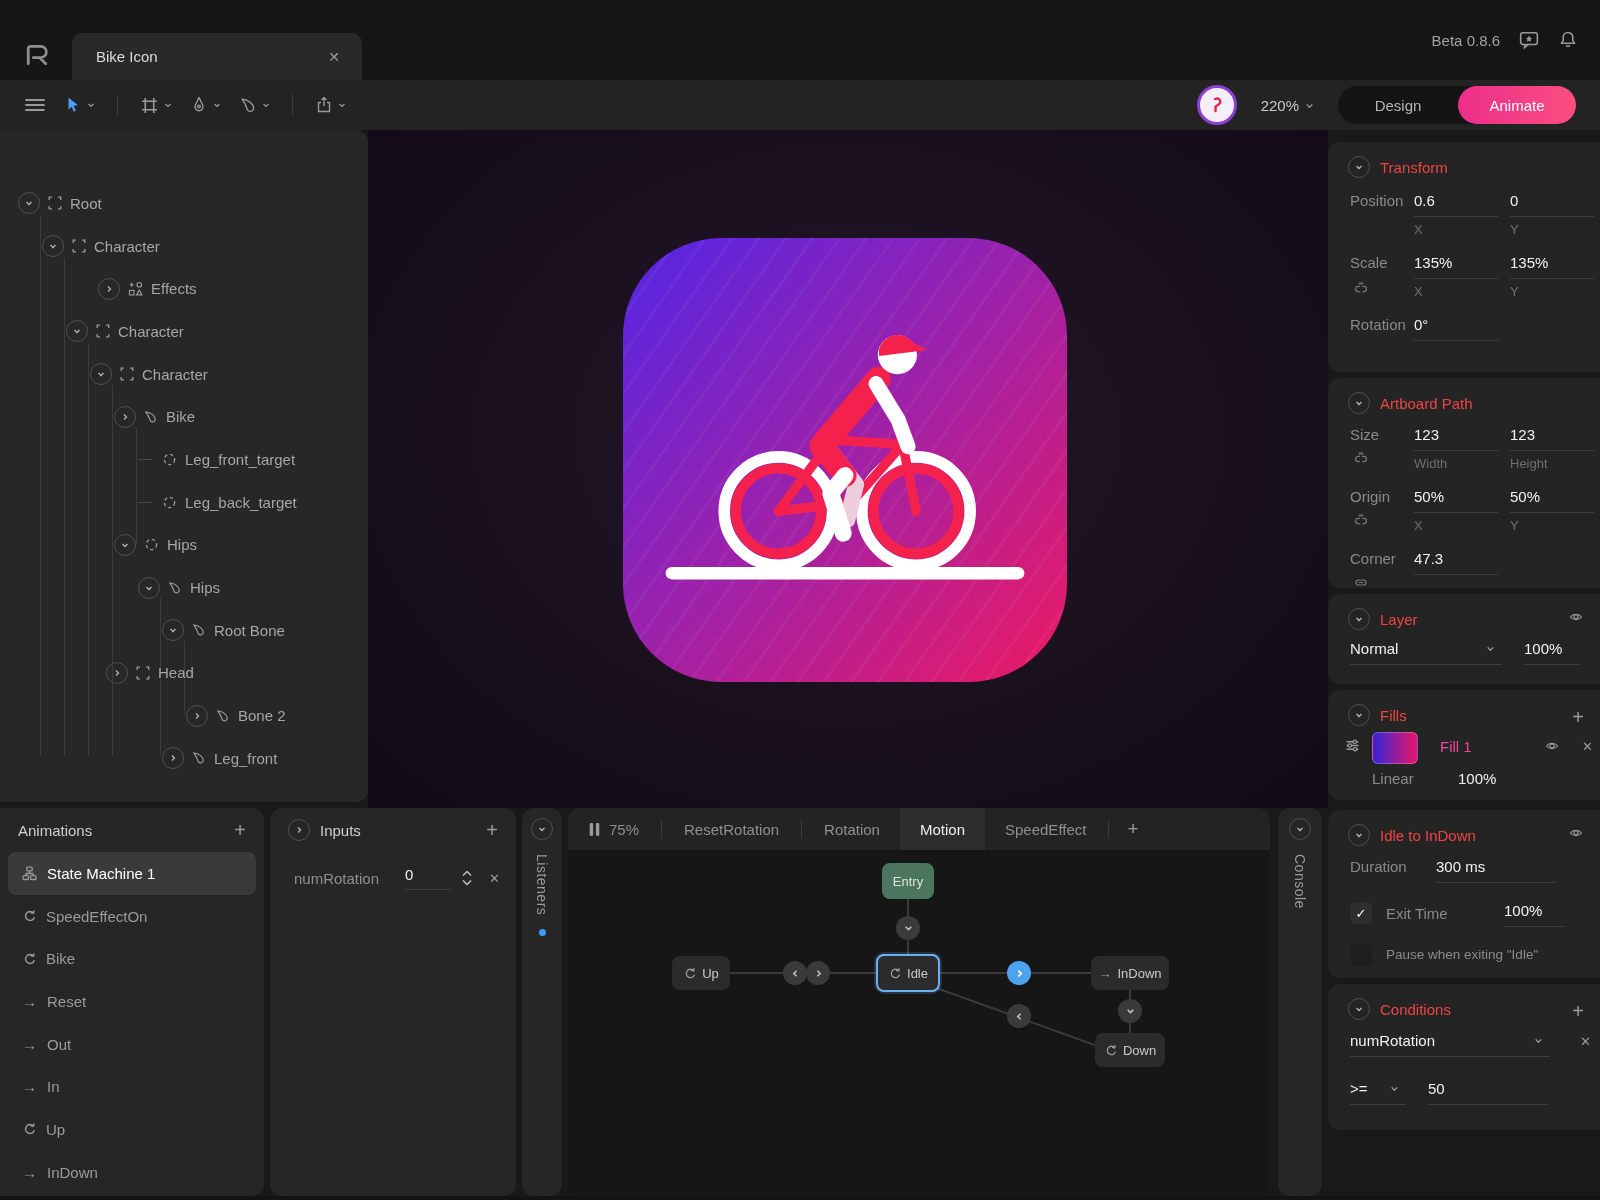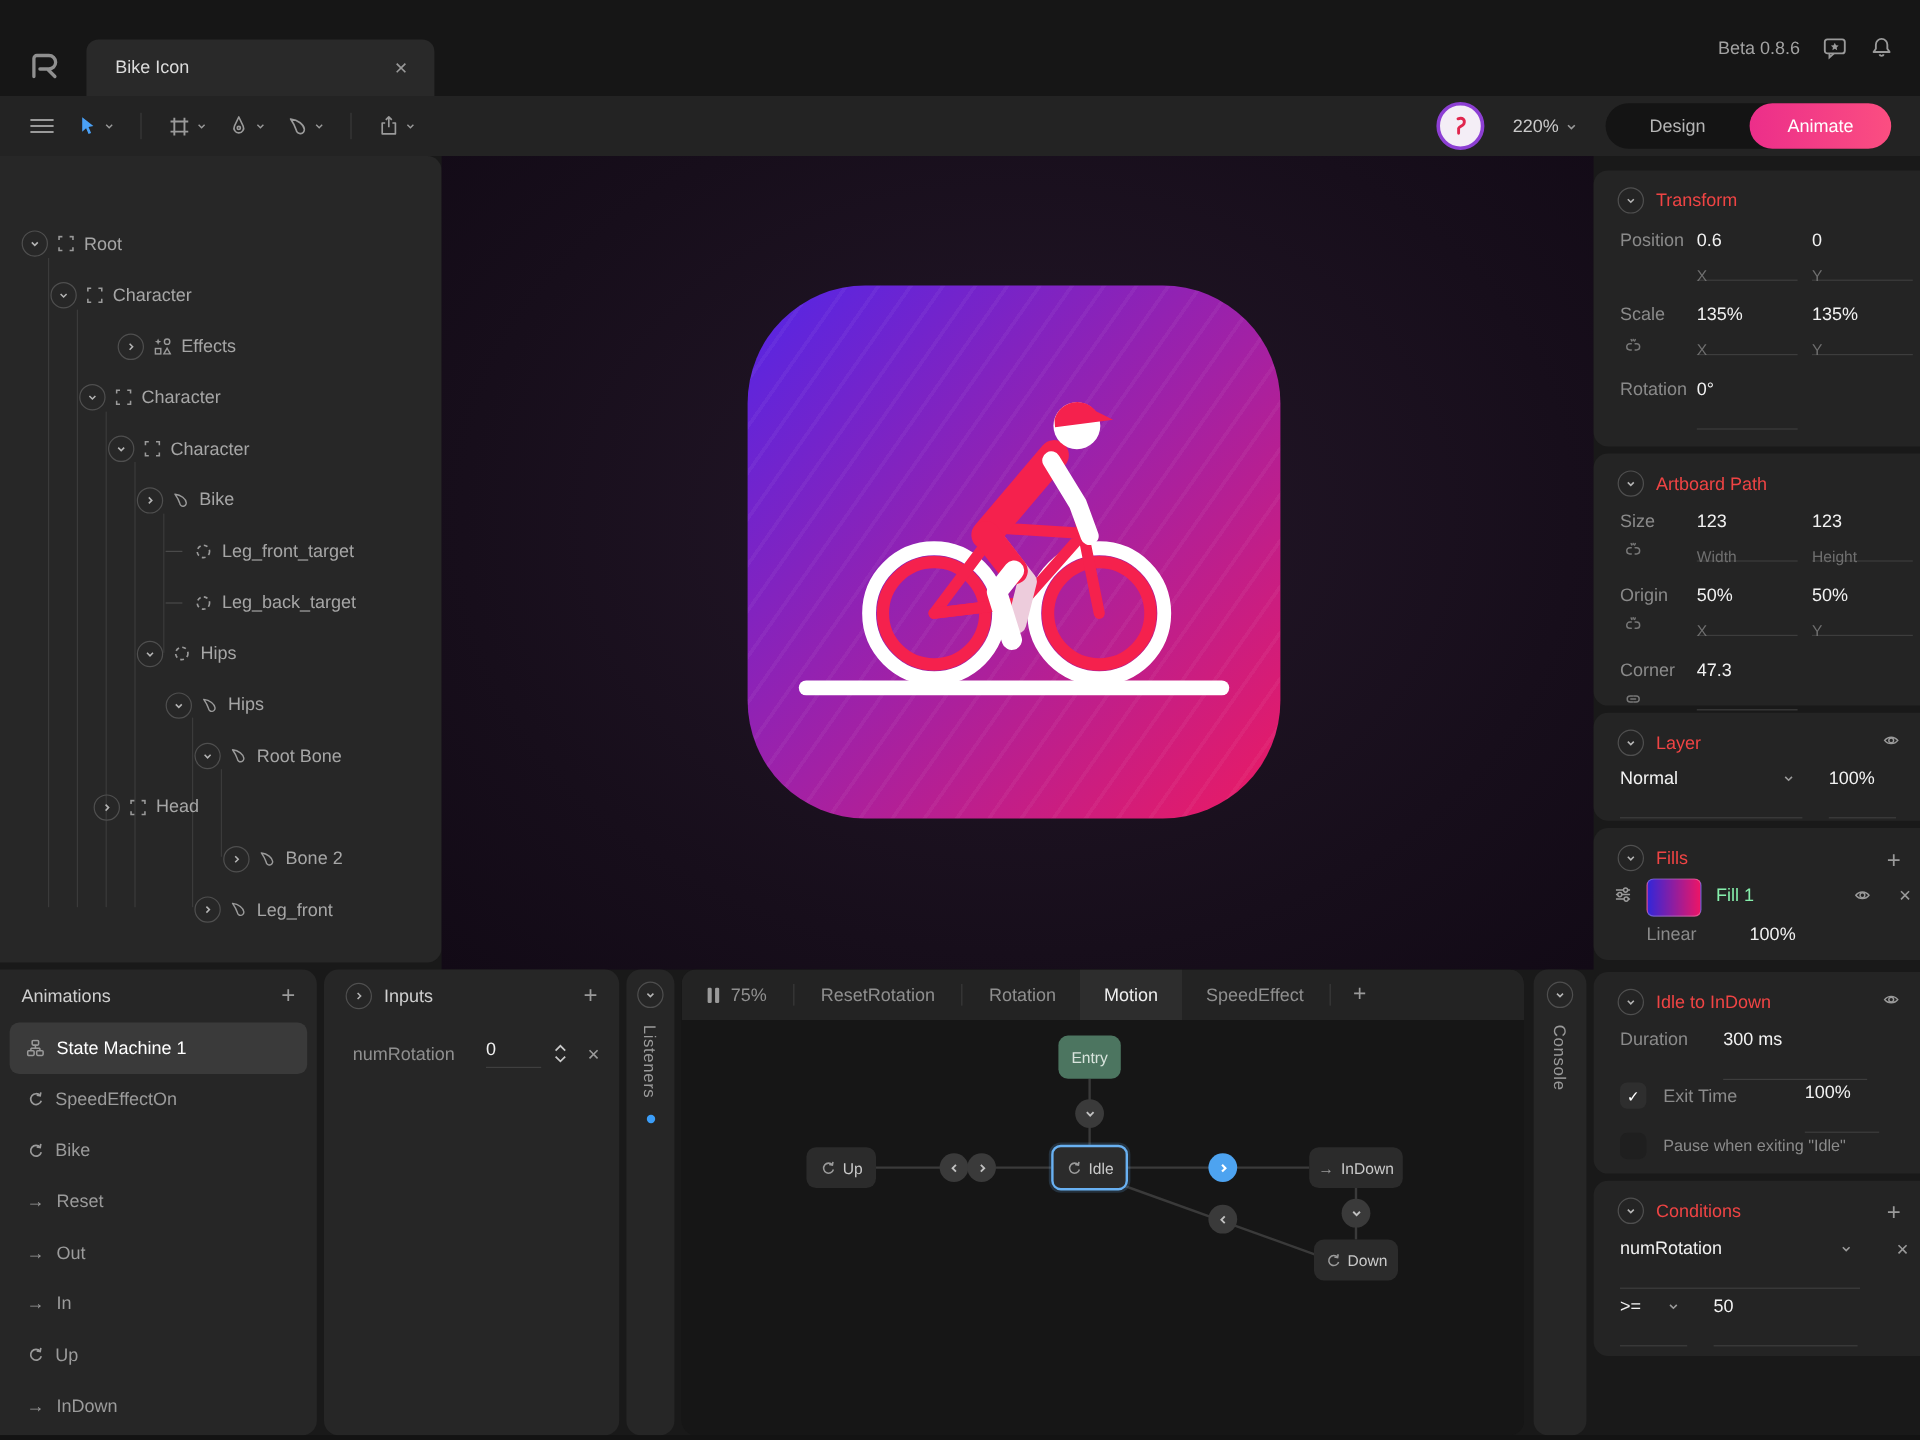--- a/index.html
+++ b/index.html
@@ -87,21 +87,21 @@
   .tcirc{position:absolute;width:24px;height:24px;border-radius:50%;background:#3a3a3a;color:#c0c0c0;
          display:flex;align-items:center;justify-content:center;cursor:pointer}
   .tcirc.blue{background:#4da3f0;color:#fff}
 
   
   .card{position:absolute;left:1328px;width:272px;background:#242424;border-radius:12px 0 0 12px;box-sizing:border-box}
   .chead{position:absolute;left:20px;top:14px;display:flex;align-items:center;gap:10px;font-size:15px;color:#ef4444}
   .chead-r{position:absolute;right:16px;top:16px;display:flex;gap:14px;color:#9a9a9a}
   .crow{position:absolute;left:0;right:0}
   .plabel{position:absolute;left:22px;font-size:15px;color:#8a8a8a}
-  .pfield{position:absolute;width:84px;border-bottom:1px solid #3d3d3d;padding-bottom:24px;color:#f2f2f2;font-size:15px;font-weight:500}
+  .pfield{position:absolute;width:84px;border-bottom:1px solid #3d3d3d;padding-bottom:7px;color:#f2f2f2;font-size:15px;font-weight:500}
   .pcap{position:absolute;font-size:13px;color:#6f6f6f}
   .linkico{position:absolute;left:24px;color:#777}
   .checkbox{position:absolute;width:22px;height:22px;border-radius:6px;background:#1f1f1f;display:flex;align-items:center;justify-content:center;color:#fff;font-size:13px;cursor:pointer}
   .checkbox.on{background:#2e2e2e}
   .swatch{position:absolute;width:44px;height:30px;border-radius:6px;border:1px solid rgba(255,255,255,.25);
           background:linear-gradient(90deg,#3326d8,#ed1566)}
   .selchev{position:absolute;color:#9a9a9a}
   .footer{position:absolute;left:0;top:1196px;width:1600px;height:4px;background:#131313}
 </style>
 </head>
@@ -370,21 +370,21 @@
               <path d="M1.5 3 L4 5.5 L6.5 3"></path>
             </svg>
           </span>
           <span class="ico">
             <svg width="14" height="14" viewBox="0 0 14 14" fill="none" stroke="currentColor" stroke-width="1.2" stroke-linejoin="round">
               <path d="M1.8 1.8 C7 2.4 10.8 5.8 11.2 8.8 A2.7 2.7 0 1 1 5.8 9.4 C4.8 6.2 3.2 3.8 1.8 1.8 Z"></path>
             </svg>
           </span>
           <span>Root Bone</span>
         </div>
-        <div class="trow" style="padding-left: 78px;">
+        <div class="trow" style="padding-left: 106px;">
           <span class="exp">
             <svg width="8" height="8" viewBox="0 0 8 8" fill="none" stroke="currentColor" stroke-width="1.3">
               <path d="M3 1.5 L5.5 4 L3 6.5"></path>
             </svg>
           </span>
           <span class="ico">
             <svg width="14" height="14" viewBox="0 0 14 14" fill="none" stroke="currentColor" stroke-width="1.3">
               <path d="M1.2 4 V1.2 H4 M10 1.2 H12.8 V4 M12.8 10 V12.8 H10 M4 12.8 H1.2 V10"></path>
             </svg>
           </span>
@@ -794,21 +794,21 @@
     <div class="crow" style="top:42px;height:30px">
       <span class="ico" style="position:absolute;left:16px;top:6px">
         <svg width="17" height="15" viewBox="0 0 14 14" fill="none" stroke="currentColor" stroke-width="1.2">
             <path d="M1.5 3.5 h11 M1.5 7 h11 M1.5 10.5 h11"></path>
             <circle cx="9" cy="3.5" r="1.6" fill="#242424"></circle>
             <circle cx="4.5" cy="7" r="1.6" fill="#242424"></circle>
             <circle cx="9.5" cy="10.5" r="1.6" fill="#242424"></circle>
           </svg>
       </span>
       <span class="swatch" style="left:44px;top:0"></span>
-      <span style="position:absolute;left:102px;top:6px;font-size:15px;color:#86efac">Fill 1</span>
+      <span style="position:absolute;left:112px;top:6px;font-size:15px;color:#ec4899">Fill 1</span>
       <span class="ico" style="position:absolute;left:216px;top:7px">
           <svg width="16" height="14" viewBox="0 0 14 14" fill="none" stroke="currentColor" stroke-width="1.2">
             <path d="M1.5 7 C4.2 3.4 9.8 3.4 12.5 7 C9.8 10.6 4.2 10.6 1.5 7 Z"></path>
             <circle cx="7" cy="7" r="2"></circle>
           </svg>
         </span>
       <span class="xbtn" style="position:absolute;left:248px;top:7px">✕</span>
     </div>
     <div class="crow" style="top:80px">
       <span style="position:absolute;left:44px;font-size:15px;color:#8a8a8a">Linear</span>

